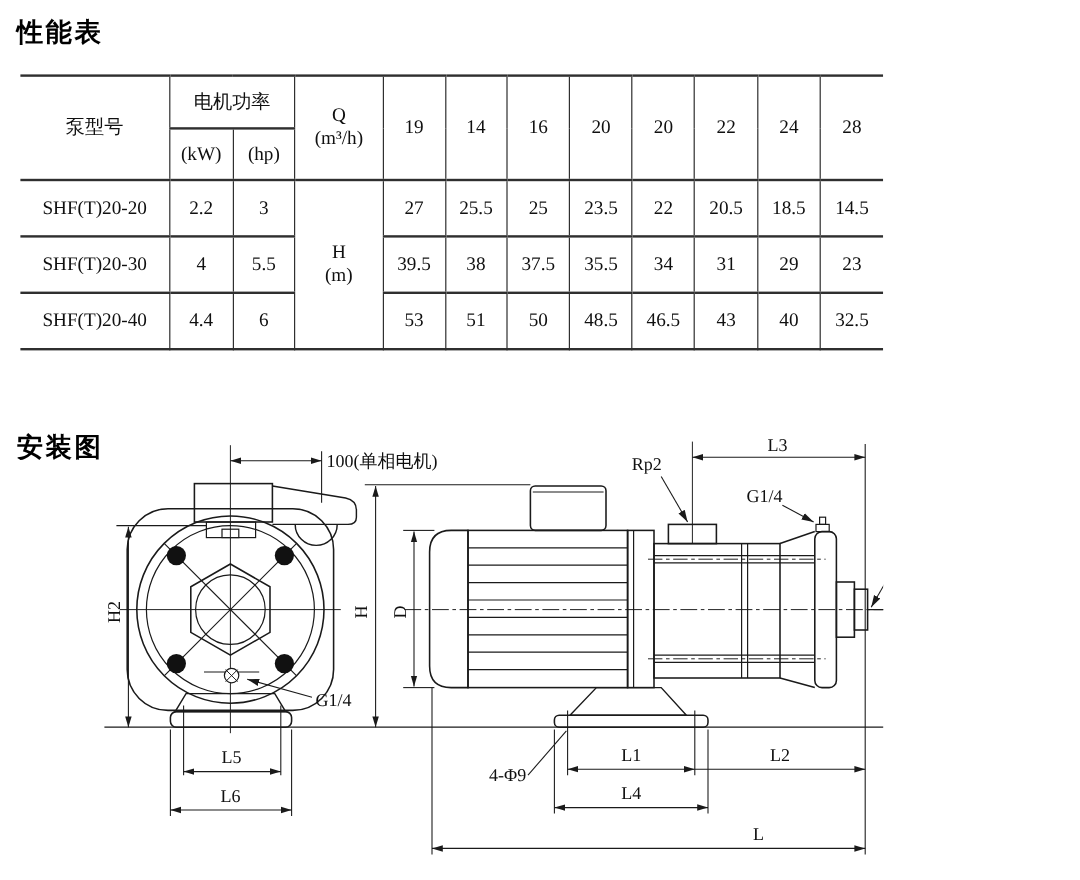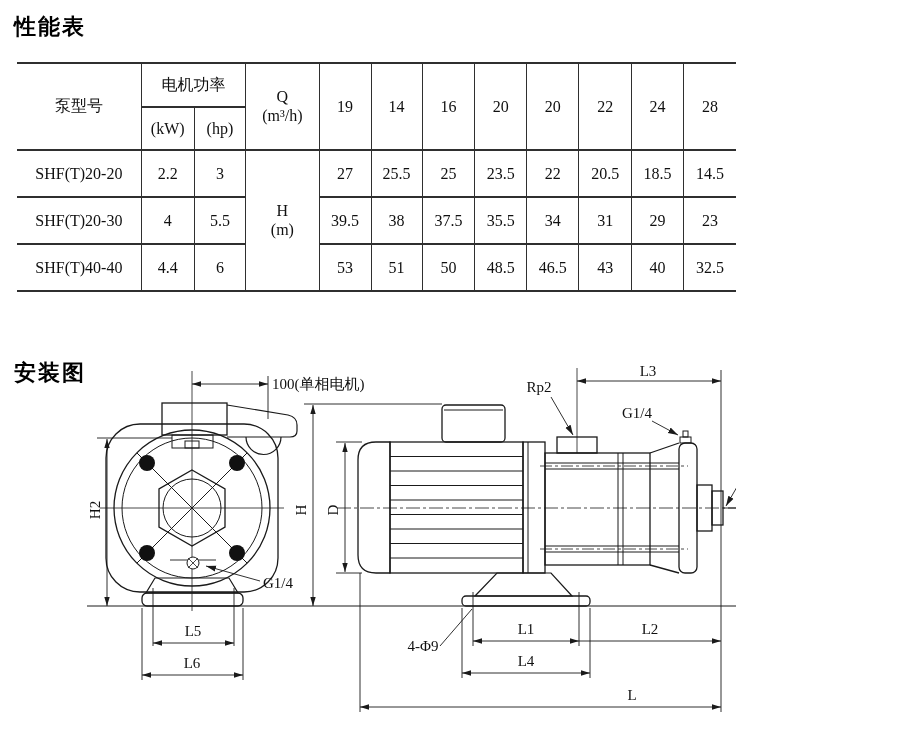--- a/index.html
+++ b/index.html
@@ -94,21 +94,21 @@
       <td>39.5</td>
       <td>38</td>
       <td>37.5</td>
       <td>35.5</td>
       <td>34</td>
       <td>31</td>
       <td>29</td>
       <td>23</td>
     </tr>
     <tr class="dr">
-      <td class="nl">SHF(T)40-40</td>
+      <td class="nl">SHF(T)20-40</td>
       <td>4.4</td>
       <td>6</td>
       <td>53</td>
       <td>51</td>
       <td>50</td>
       <td>48.5</td>
       <td>46.5</td>
       <td>43</td>
       <td>40</td>
       <td>32.5</td>

